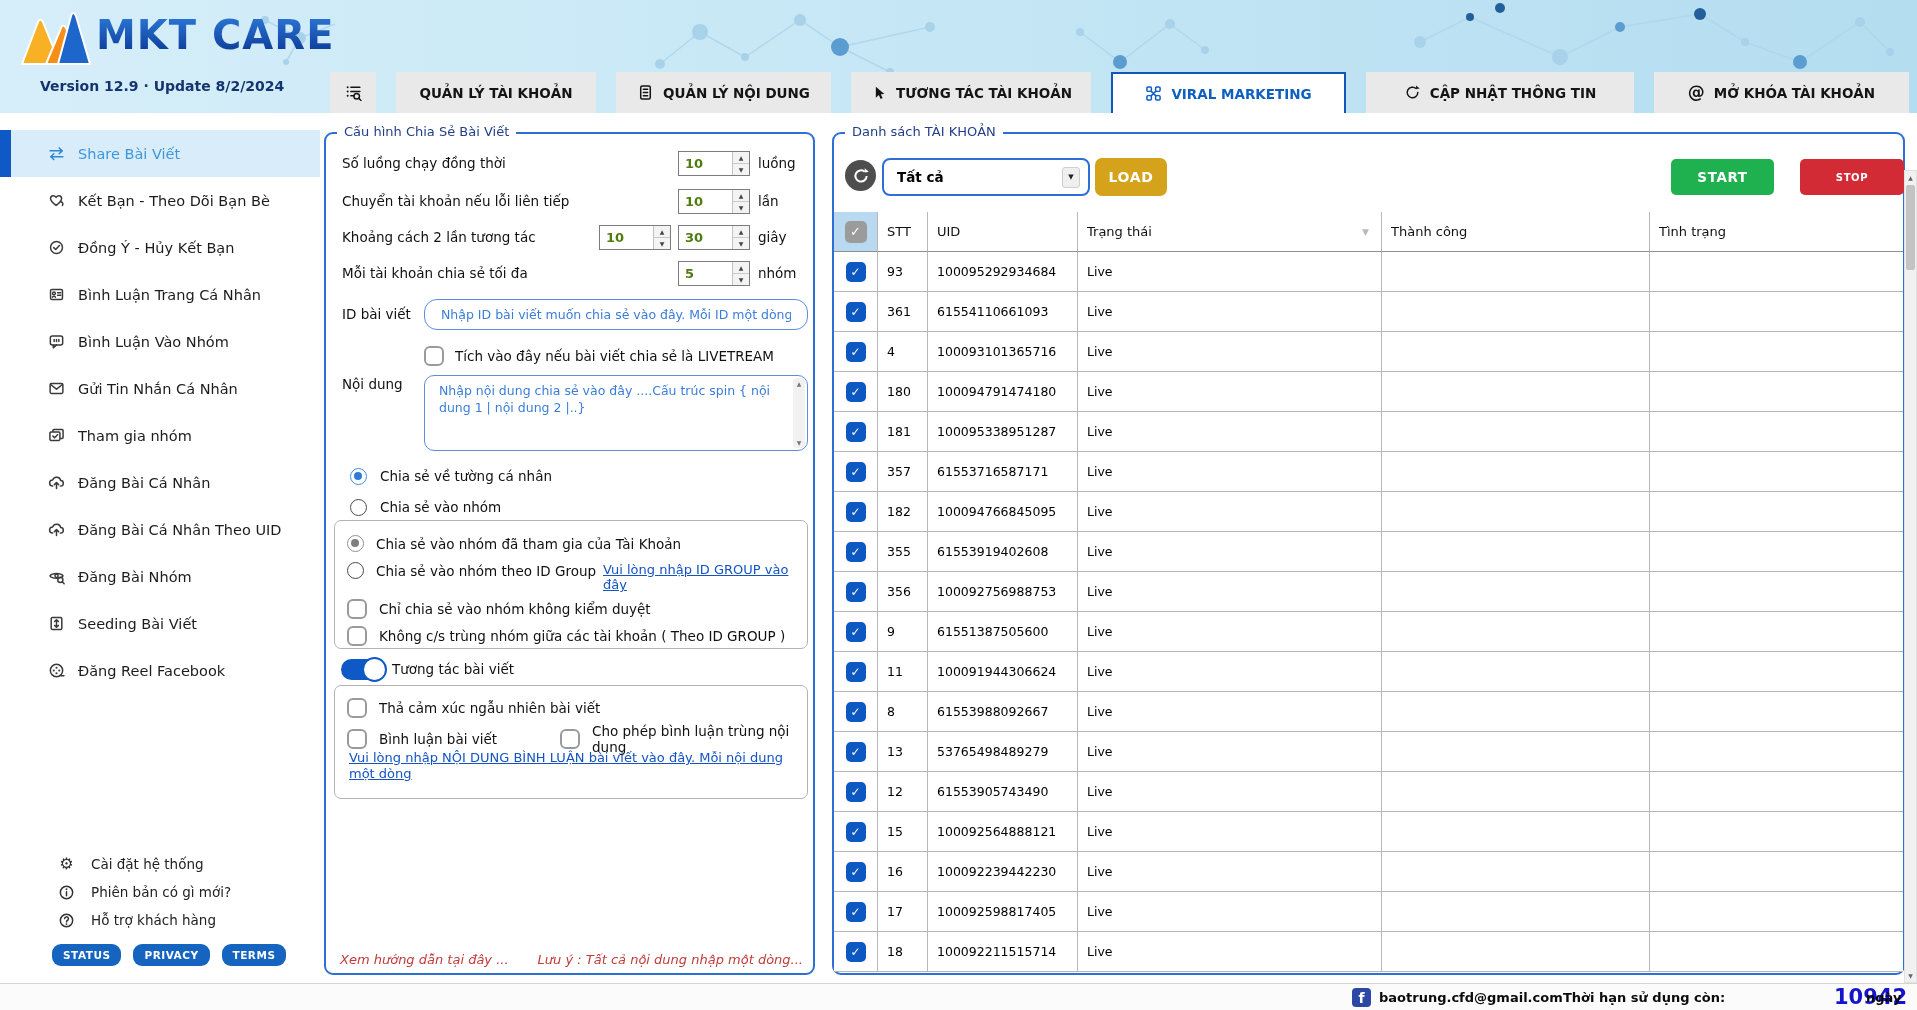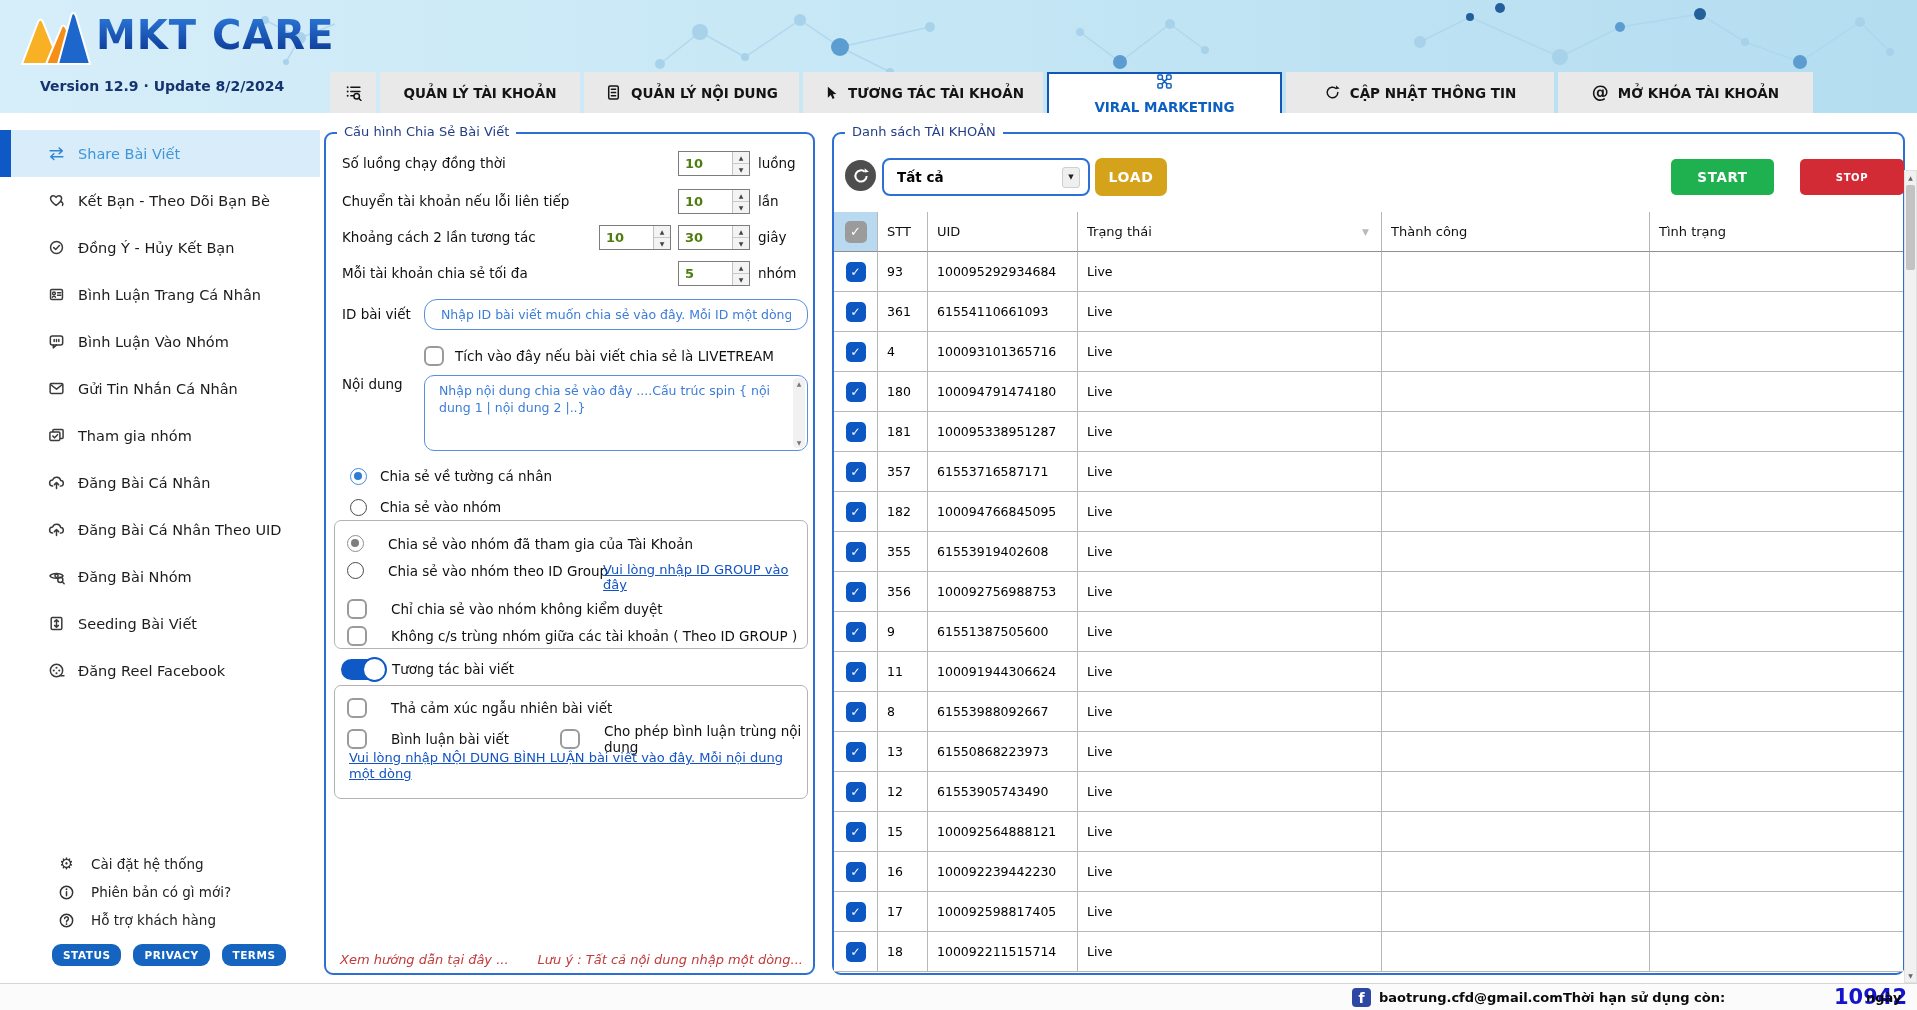--- a/index.html
+++ b/index.html
@@ -9,24 +9,24 @@
   
   .header{position:absolute;left:0;top:0;width:1917px;height:113px;
           background:linear-gradient(90deg,#d6eef9 0%,#c8e8f6 40%,#b4ddf0 100%);}
   .molecules{position:absolute;left:0;top:0;width:1917px;height:113px;pointer-events:none;}
   .logo-icon{position:absolute;left:18px;top:6px;}
   .logo-text{position:absolute;left:96px;top:12px;font-size:40px;font-weight:bold;letter-spacing:1px;
              background:linear-gradient(180deg,#2f7ddd 0%,#0c3a97 90%);
              -webkit-background-clip:text;background-clip:text;-webkit-text-fill-color:transparent;color:#11479f;}
   .version{position:absolute;left:40px;top:78px;font-size:14px;font-weight:bold;color:#15336e;}
 
-  .tabbar{position:absolute;left:330px;top:72px;height:41px;display:flex;gap:4px;}
+  .tabbar{position:absolute;left:330px;top:72px;height:41px;display:flex;gap:20px;}
   .tab{height:41px;background:#e9e9e9;display:flex;align-items:center;justify-content:center;gap:9px;
        font-size:13.5px;font-weight:bold;color:#141414;box-sizing:border-box;cursor:pointer;white-space:nowrap;}
-  .tab.active{background:#fff;border:2px solid #1256b8;border-bottom:none;color:#0d5fc0;flex-direction:column;}
+  .tab.active{background:#fff;border:2px solid #1256b8;border-bottom:none;color:#0d5fc0;}
   .tab .ticon{display:flex;align-items:center;}
   .tab .ticon svg{display:block;}
   .tab .at{font-size:17px;font-weight:bold;line-height:1;}
 
   
   .sidebar{position:absolute;left:0;top:113px;width:320px;height:897px;background:#fff;}
   .side-items{position:absolute;top:17px;left:0;width:100%;}
   .side-item{height:47px;display:flex;align-items:center;padding-left:46px;gap:11px;font-size:14.5px;
              color:#1c1c1c;cursor:pointer;position:relative;box-sizing:border-box;}
   .side-item.active{background:#d8edf9;color:#3f96d9;align-items:center;}
@@ -78,21 +78,21 @@
       position:relative;flex:none;cursor:pointer;}
   .rd.on{border-color:#3f8ede;}
   .rd.on::after{content:"";position:absolute;left:3px;top:3px;width:8px;height:8px;border-radius:50%;background:#2f7cd6;}
   .rd.on.muted{border-color:#8f8f8f;}
   .rd.on.muted::after{background:#7f7f7f;}
   .radio-row{position:absolute;left:24px;display:flex;gap:13px;align-items:center;font-size:13.5px;height:20px;color:#111;}
 
   .groupbox{position:absolute;left:8px;width:474px;border:1px solid #b3b3b3;border-radius:7px;box-sizing:border-box;background:#fff;}
   #gb1{top:386px;height:129px;}
   #gb2{top:551px;height:114px;}
-  .gb-row{position:absolute;left:12px;display:flex;gap:24px;align-items:center;font-size:13.5px;height:21px;color:#111;}
+  .gb-row{position:absolute;left:12px;display:flex;gap:12px;align-items:center;font-size:13.5px;height:21px;color:#111;}
   .link{color:#1353c4;text-decoration:underline;font-size:13px;cursor:pointer;}
 
   .toggle{position:absolute;left:15px;top:525px;width:43px;height:21px;border-radius:11px;background:#0f59c6;cursor:pointer;}
   .toggle .knob{position:absolute;right:-3px;top:-2px;width:25px;height:25px;border-radius:50%;background:#fff;
                 border:2px solid #0f59c6;box-sizing:border-box;}
   .toggle-label{position:absolute;left:66px;top:527px;font-size:13.5px;color:#111;}
 
   .note-l{position:absolute;left:14px;top:818px;font-size:13px;font-style:italic;color:#c23b3b;cursor:pointer;}
   .note-r{position:absolute;right:10px;top:818px;font-size:13px;font-style:italic;color:#c23b3b;}
 
@@ -671,21 +671,21 @@
         </div>
         <div class="td">8</div>
         <div class="td">61553988092667</div>
         <div class="td">Live</div>
         <div class="td"></div>
         <div class="td last"></div>
         <div class="td cbcell">
           <span class="tbl-cb">✓</span>
         </div>
         <div class="td">13</div>
-        <div class="td">61550868223973</div>
+        <div class="td">53765498489279</div>
         <div class="td">Live</div>
         <div class="td"></div>
         <div class="td last"></div>
         <div class="td cbcell">
           <span class="tbl-cb">✓</span>
         </div>
         <div class="td">12</div>
         <div class="td">61553905743490</div>
         <div class="td">Live</div>
         <div class="td"></div>

